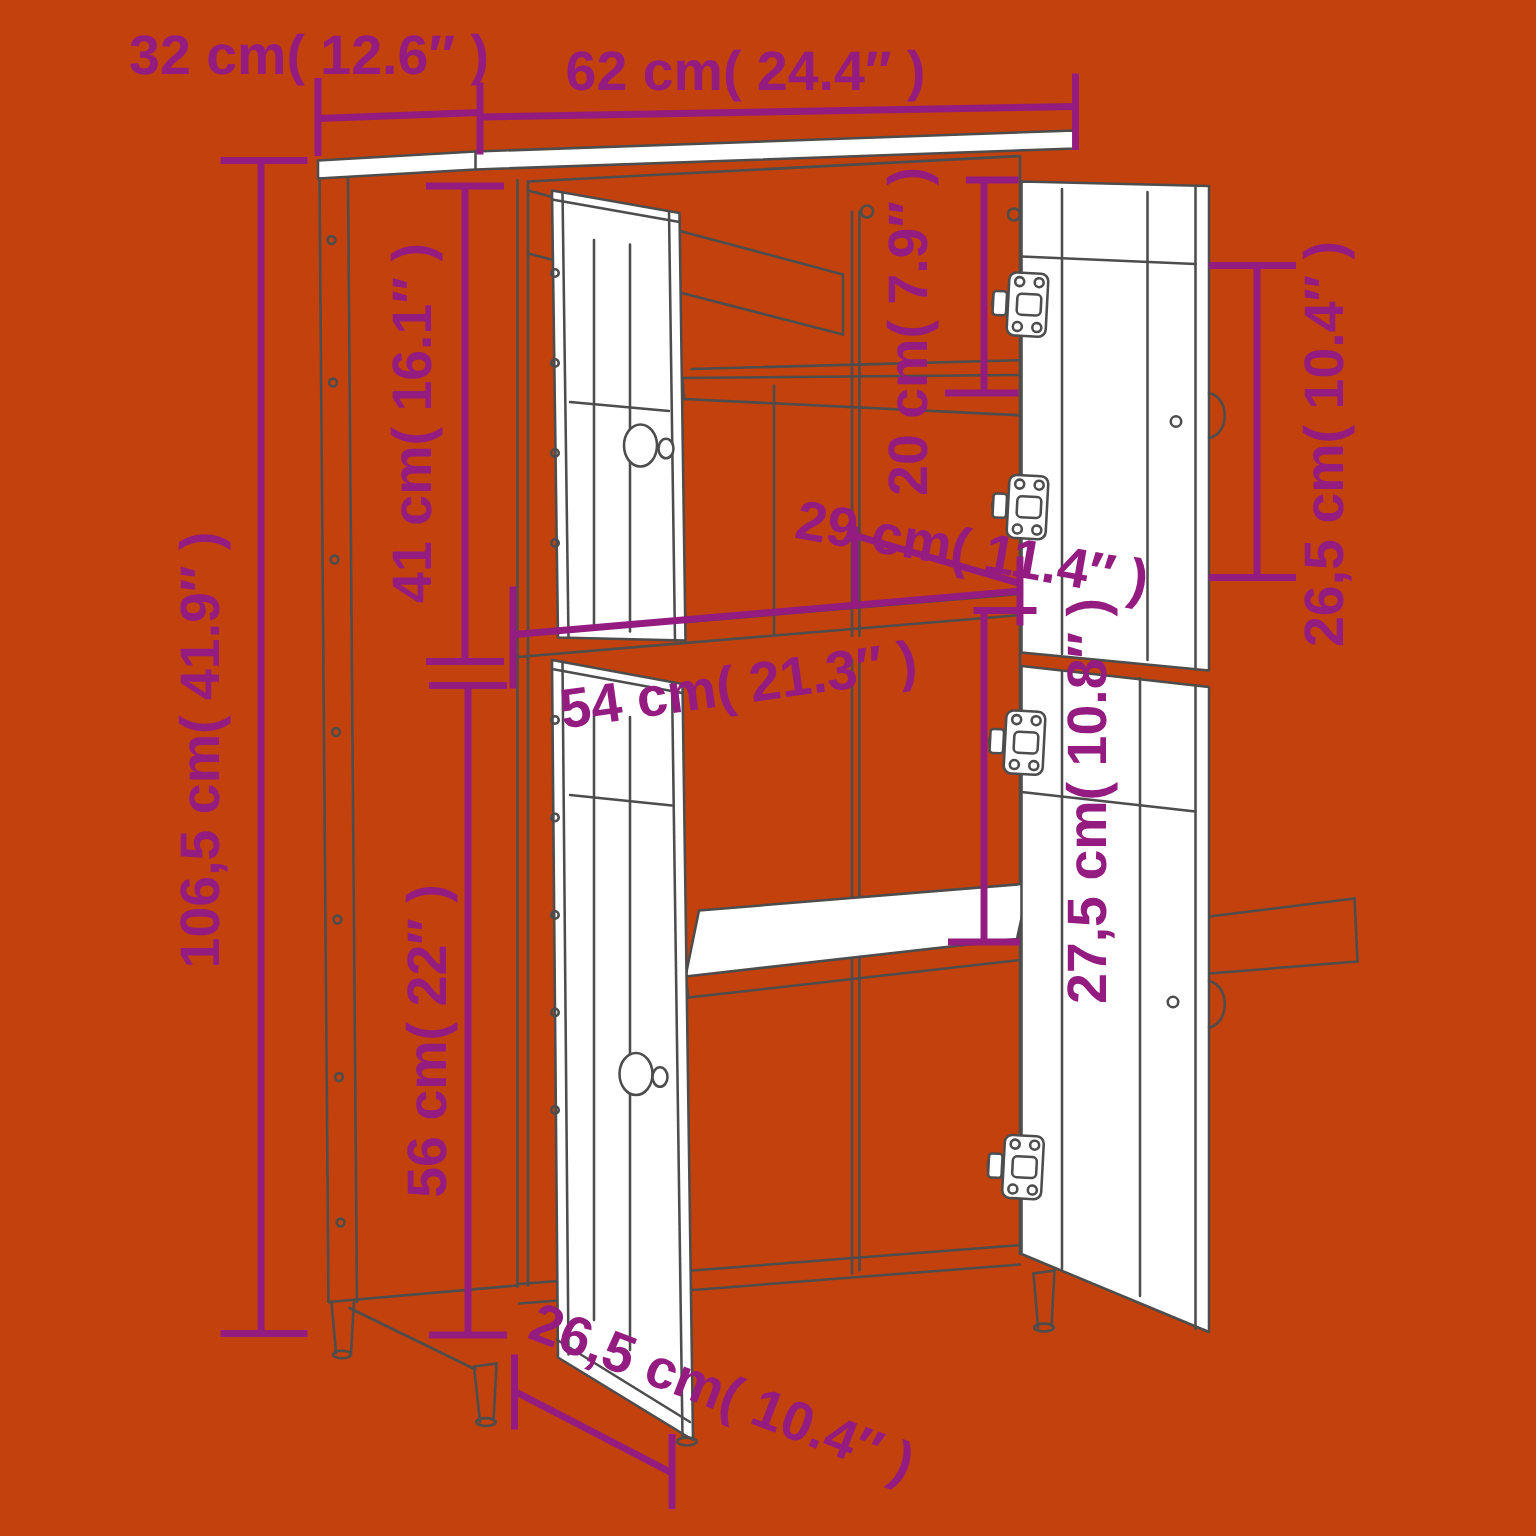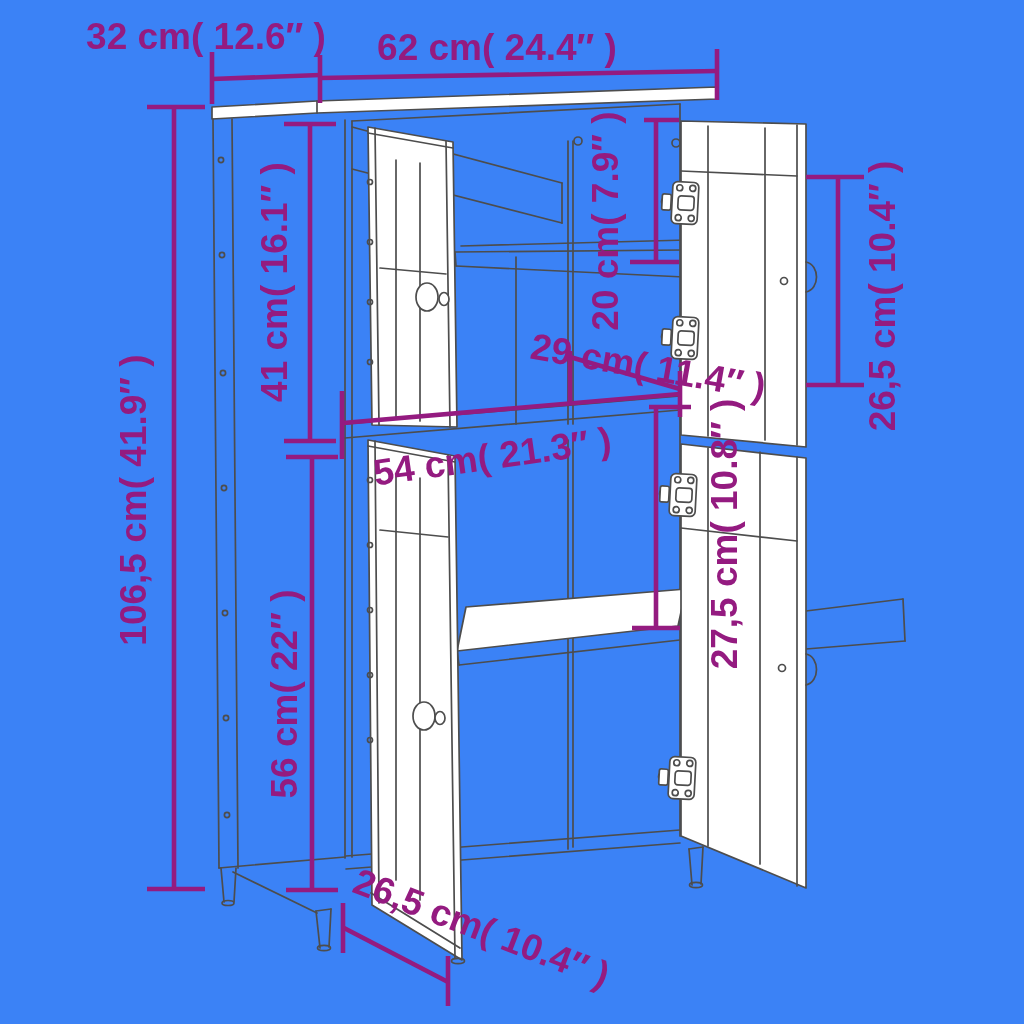--- a/index.html
+++ b/index.html
@@ -1,16 +1,16 @@
 <!DOCTYPE html>
 <html><head>
 <meta charset="utf-8">
 <style>
   html,body{margin:0;padding:0;background:#ffffff;}
-  .stage{width:1024px;height:1024px;position:relative;background:#3b82f6;overflow:hidden;}
+  .stage{width:1024px;height:1024px;position:relative;background:#c2410c;overflow:hidden;}
   svg{display:block;}
   .furn{stroke:#4d4d4d;stroke-width:1.7;fill:none;stroke-linecap:round;stroke-linejoin:round;}
   .furnfill{stroke:#4d4d4d;stroke-width:1.7;fill:#ffffff;stroke-linejoin:round;}
   .dimline{stroke:#941b80;stroke-width:4.6;fill:none;stroke-linecap:butt;}
   .dimtext{fill:#941b80;font-family:"Liberation Sans","DejaVu Sans",sans-serif;
            font-weight:bold;font-size:37px;}
 </style>
 </head>
 <body>
 

